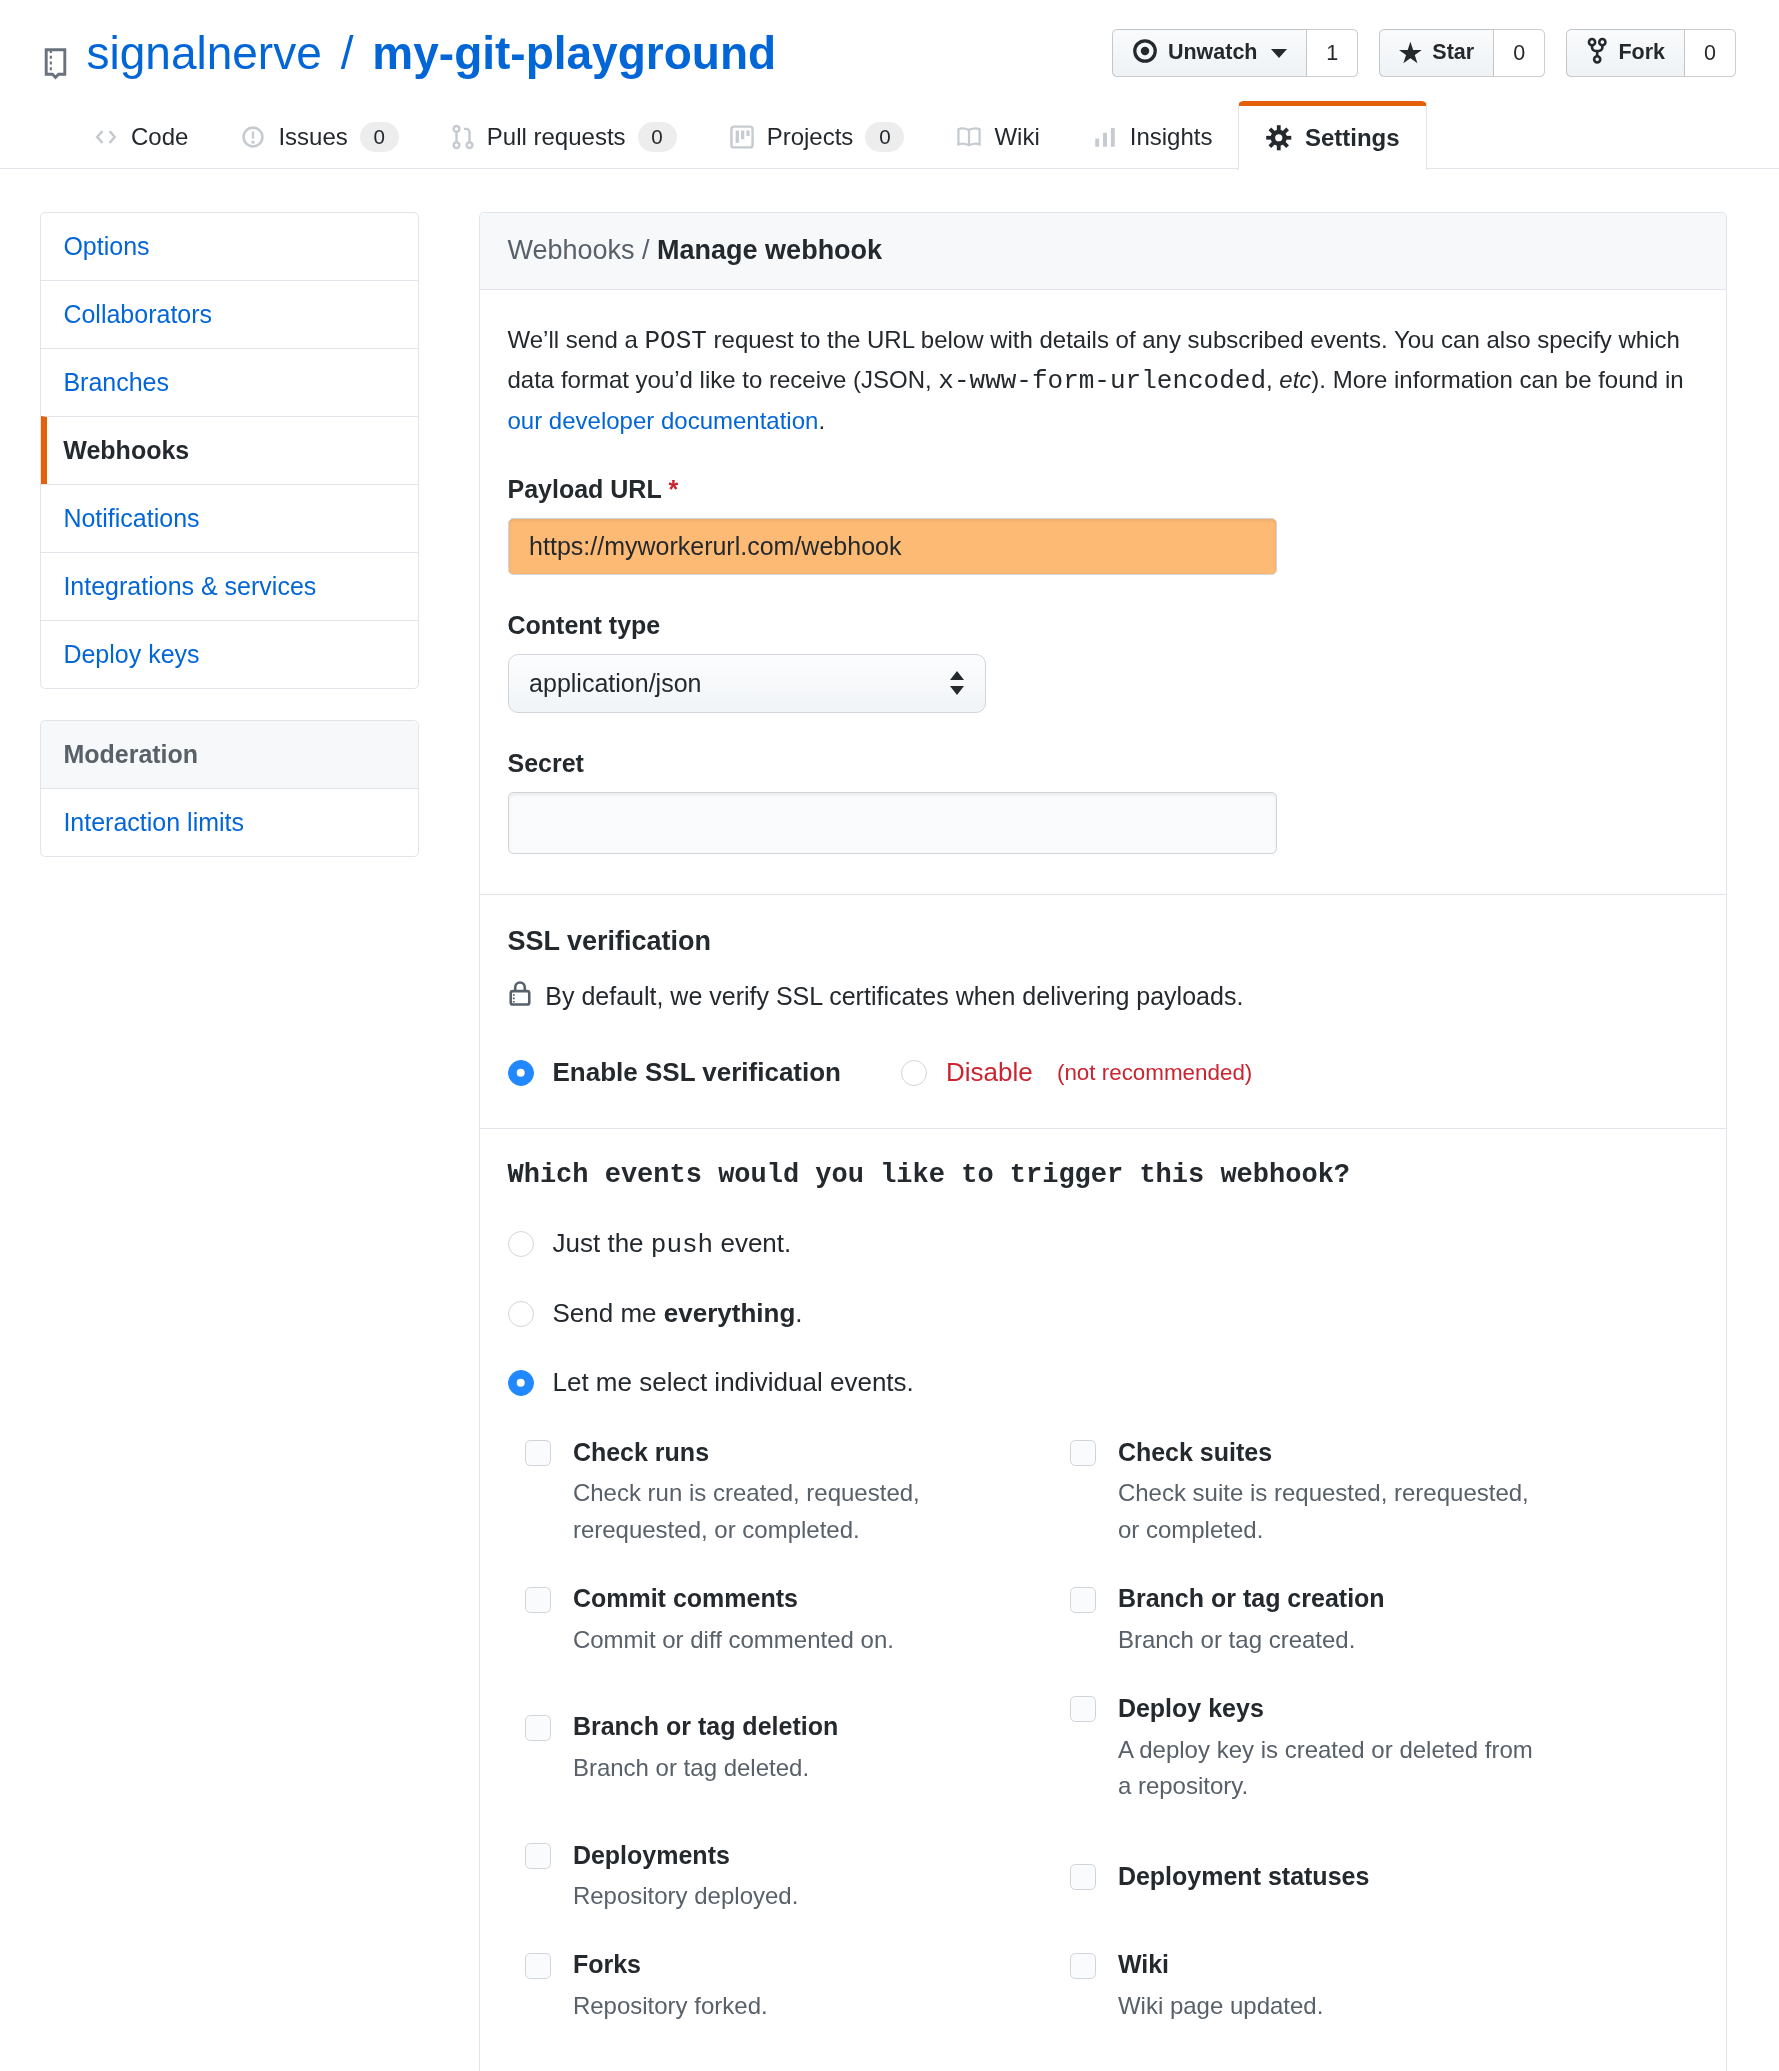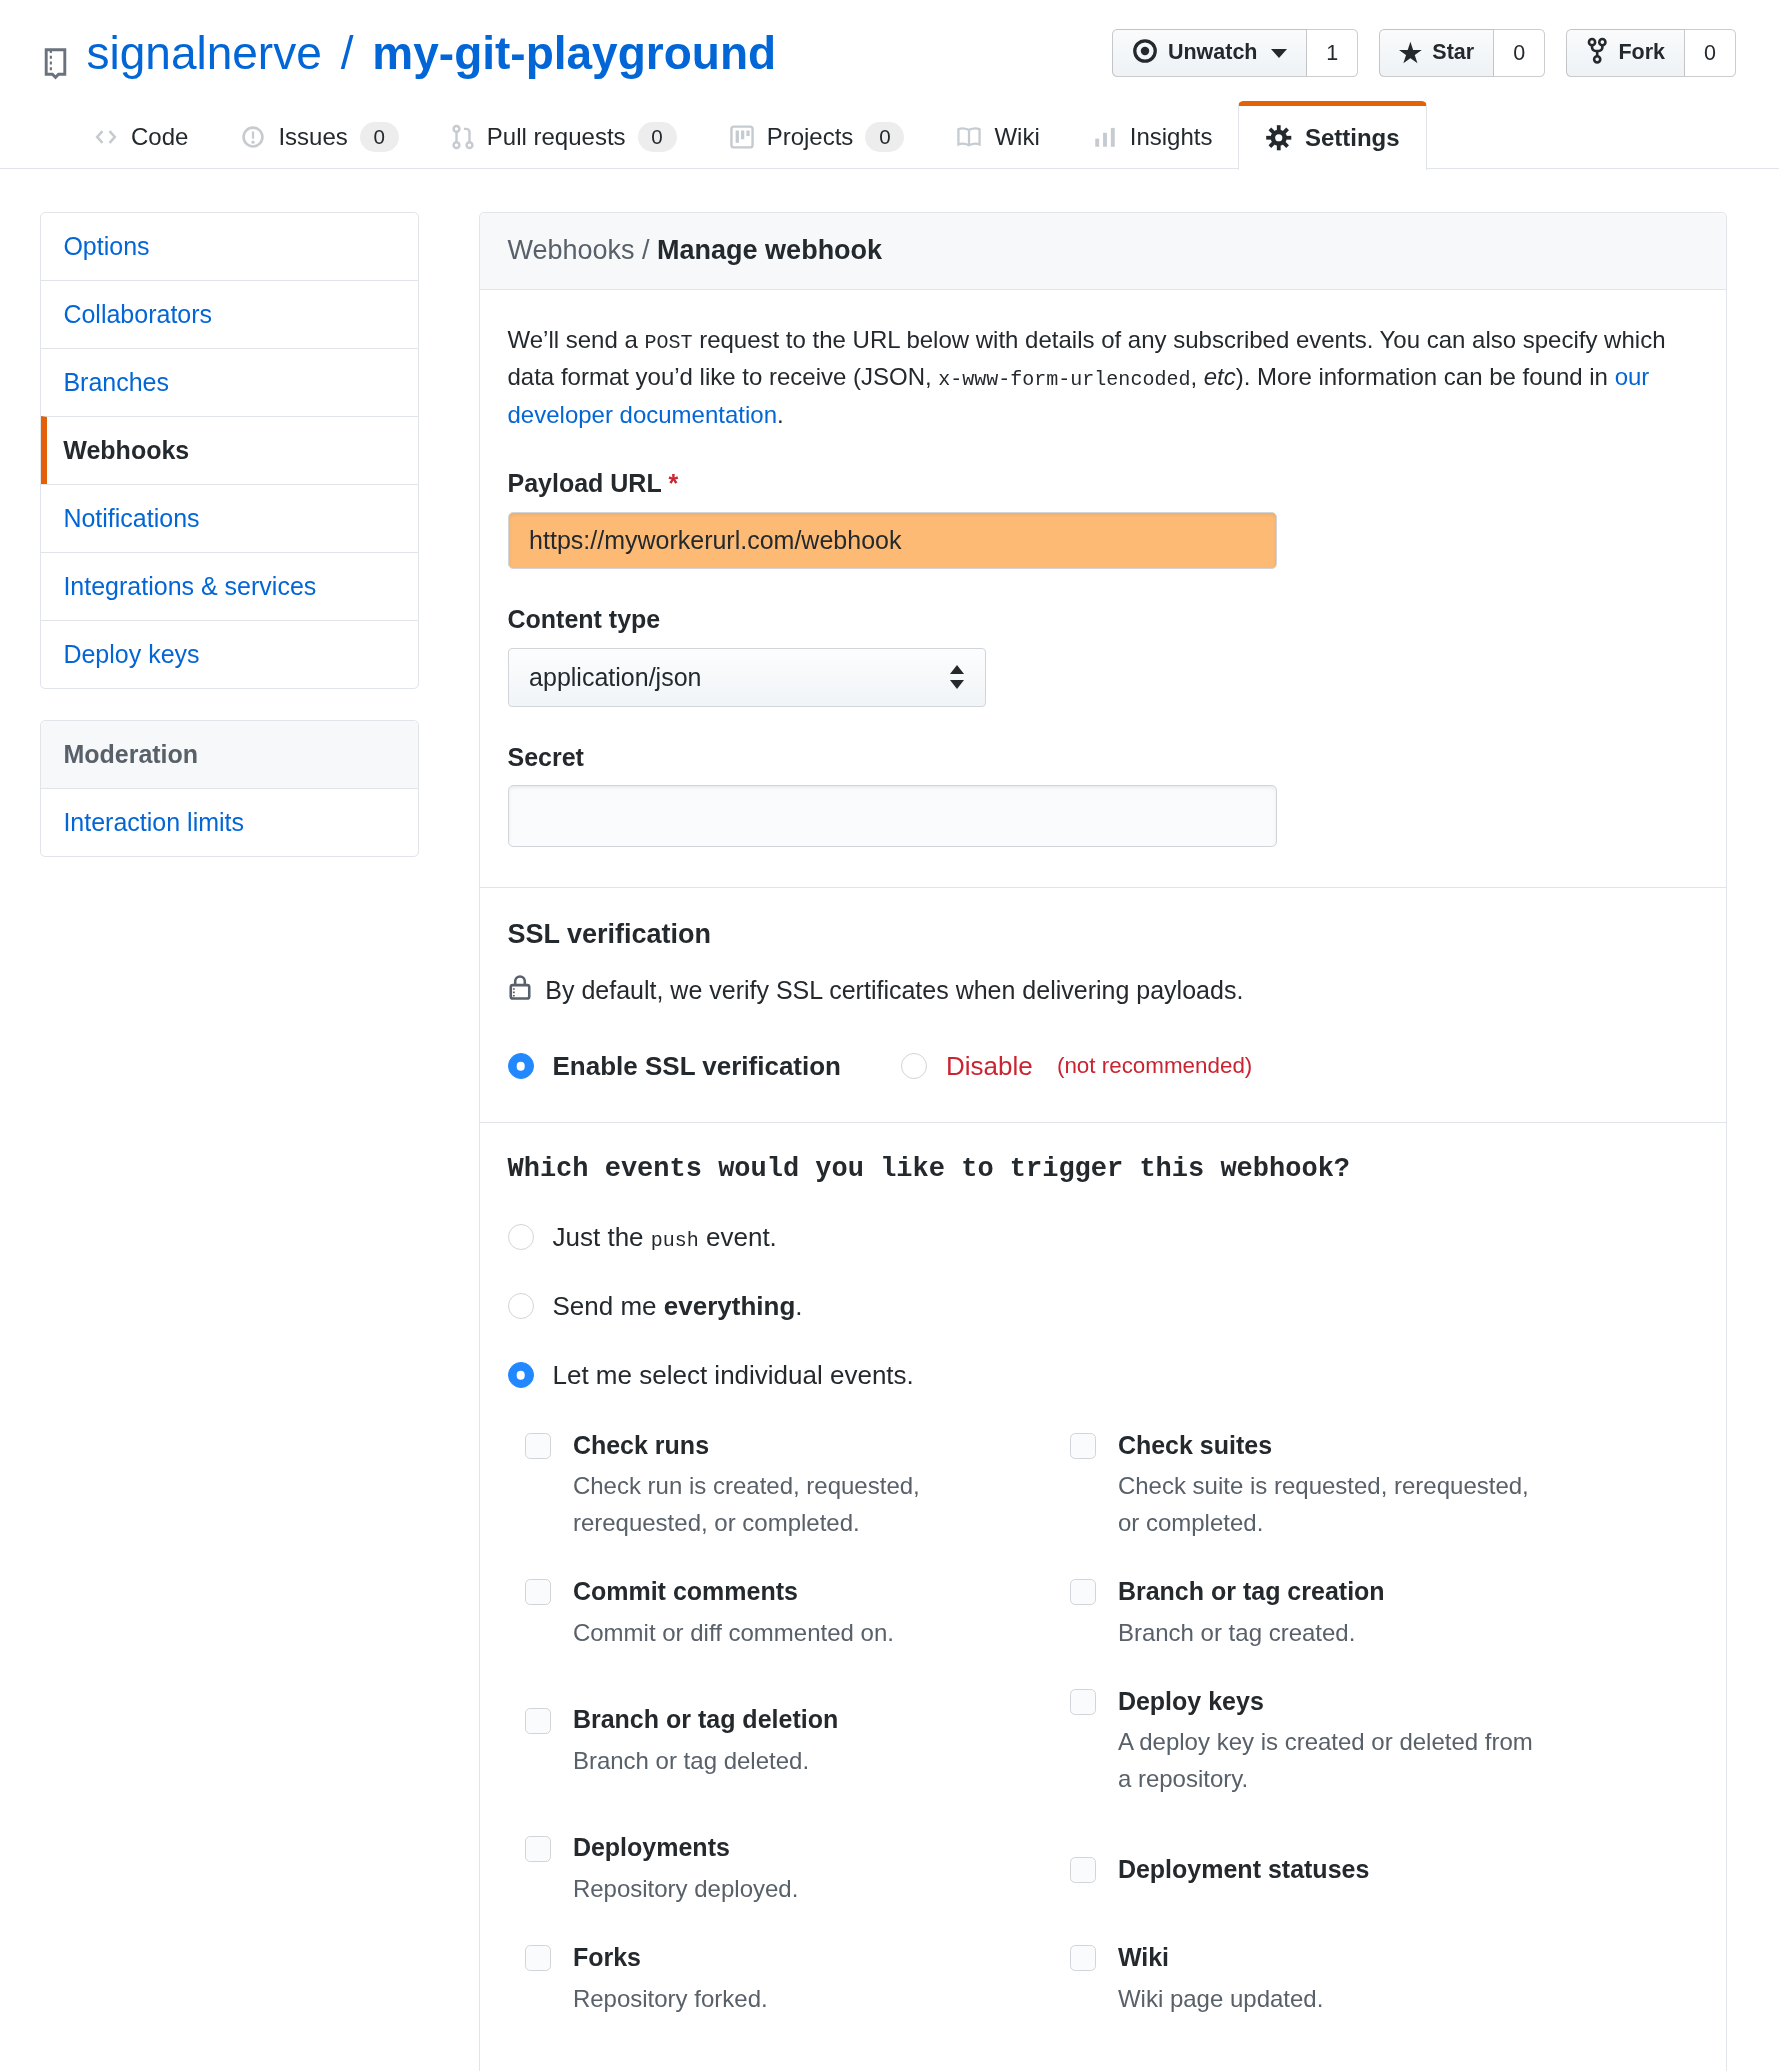--- a/index.html
+++ b/index.html
@@ -71,38 +71,38 @@
     background:#f6f8fa; border-bottom:1.7px solid #e1e4e8; border-radius:5.2px 5.2px 0 0;
     padding:22.4px 27.5px; font-size:27px; color:#586069;
   }
   .box-header a { color:#586069; }
   .crumb-page { font-weight:700; color:#24292e; }
 
   .sec { padding:31px 27.5px 40px; }
   .sec.bordered { border-top:1.7px solid #e1e4e8; }
 
   .intro { margin:0; font-size:24px; line-height:1.56; color:#24292e; }
-  code { font-family:"Liberation Mono","DejaVu Sans Mono",monospace; font-size:20px; }
+  code { font-family:"Liberation Mono","DejaVu Sans Mono",monospace; font-size:26px; }
   .intro i { font-style:italic; }
   a.doclink { color:#0366d6; }
 
   .fg { margin-top:36px; }
   .fg .flabel { display:block; font-size:25px; font-weight:700; margin-bottom:13.8px; }
   .req { color:#cb2431; margin-left:6.9px; font-weight:700; }
   .tinput {
     width:769px; height:57px; padding:0 20.6px; font-size:25px; color:#24292e;
     font-family:inherit; background:#fdba74; border:1.7px solid #d1d5da; border-radius:5.2px;
     box-shadow:inset 0 1.7px 3.4px rgba(27,31,35,.08); outline:none;
   }
   .tinput.secret { height:62px; background:#fafbfc; }
   .select {
     width:478px; height:59px; display:flex; align-items:center; justify-content:space-between;
     padding:0 20.6px; font-size:25px; color:#24292e; cursor:pointer;
     background:linear-gradient(-180deg,#fcfdfe,#f2f5f8 90%);
-    border:1.7px solid #d1d5da; border-radius:4px;
+    border:1.7px solid #d1d5da; border-radius:10px;
   }
   .updown { display:flex; flex-direction:column; gap:6px; }
   .updown .u { width:0;height:0;border-left:7.7px solid transparent;border-right:7.7px solid transparent;border-bottom:9.5px solid #24292e; }
   .updown .d { width:0;height:0;border-left:7.7px solid transparent;border-right:7.7px solid transparent;border-top:9.5px solid #24292e; }
 
   .h3 { margin:0; font-size:27px; font-weight:700; color:#24292e; }
   .ssl-note { display:flex; align-items:center; gap:13.8px; margin-top:22.4px; font-size:25px; color:#24292e; }
   .ssl-opts { display:flex; align-items:center; gap:60px; margin-top:43px; }
   .opt { display:flex; align-items:center; gap:19px; font-size:26px; cursor:pointer; }
   .radio { width:26px; height:26px; flex:none; border-radius:50%; border:1.7px solid #d1d5da; background:#fff; position:relative; }

